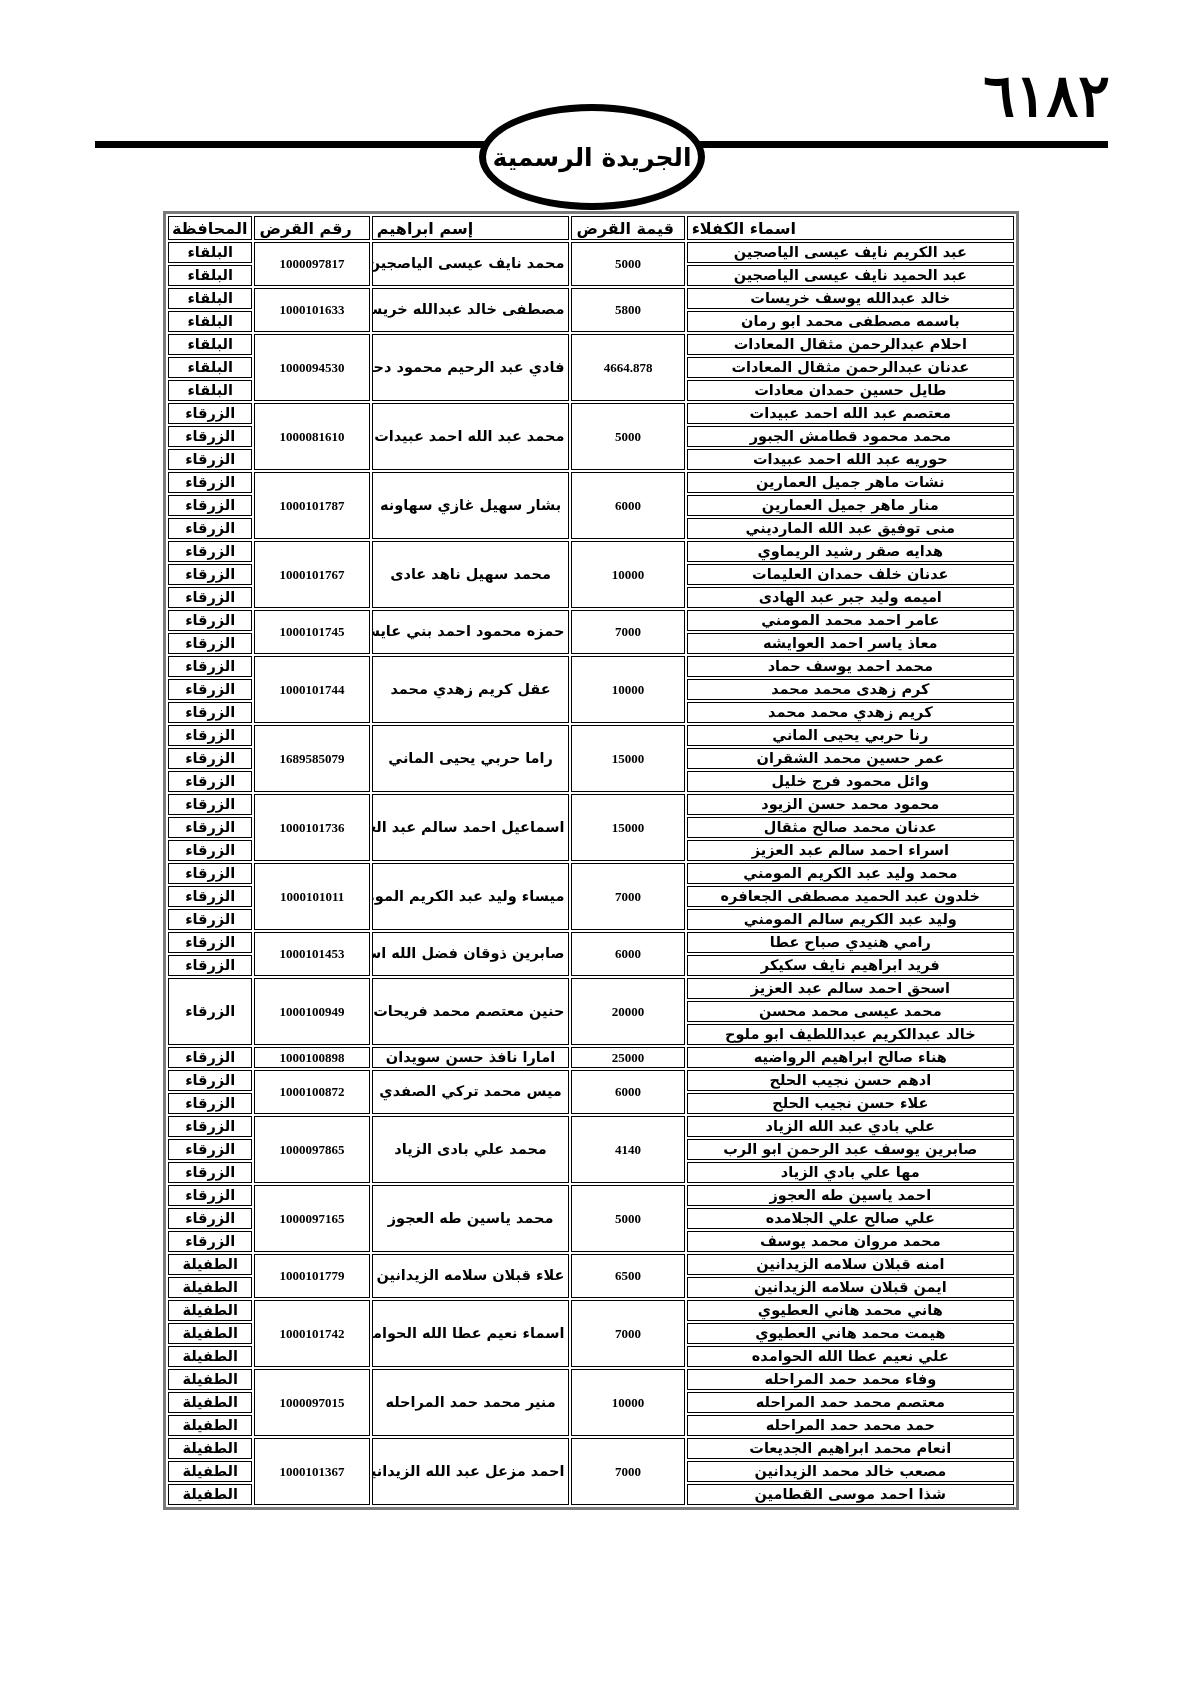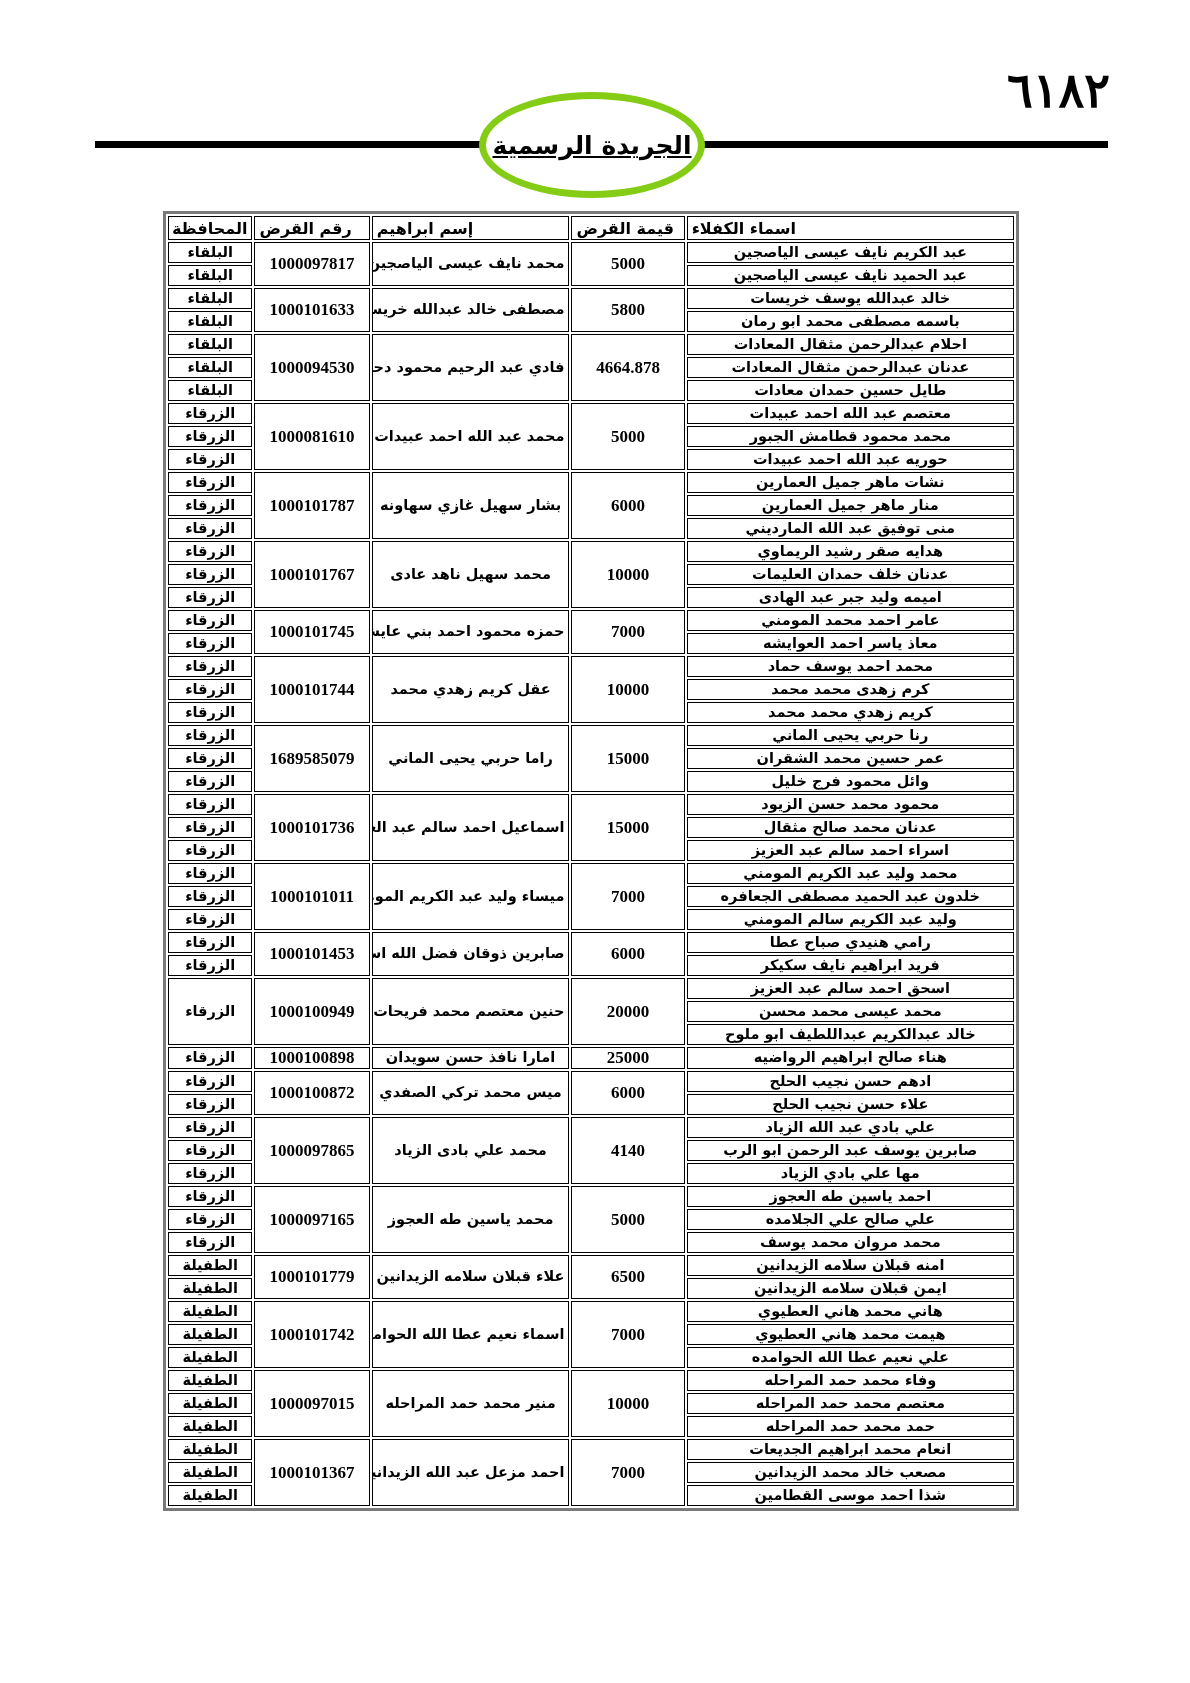--- a/index.html
+++ b/index.html
@@ -2,30 +2,30 @@
 <html lang="ar"><head>
 <meta charset="utf-8">
 <style>
   html,body{margin:0;padding:0;}
   body{
     width:1190px;height:1683px;background:#ffffff;position:relative;
     font-family:"DejaVu Sans", sans-serif;color:#000;
   }
   .page-number{
     position:absolute;top:66px;right:80px;
-    font-family:"DejaVu Serif", serif;font-weight:bold;font-size:48px;
+    font-family:"DejaVu Serif", serif;font-weight:bold;font-size:59px;
     letter-spacing:2px;line-height:1;
   }
   .rule{
     position:absolute;top:141px;left:95px;width:1013px;height:7px;background:#000;
   }
   .masthead-ellipse{
-    position:absolute;top:92px;left:479px;width:212px;height:92px;
-    border:7px solid #84cc16;border-radius:50%;background:#fff;
-    display:flex;align-items:center;justify-content:center;text-decoration:underline;
+    position:absolute;top:104px;left:479px;width:212px;height:92px;
+    border:7px solid #000000;border-radius:50%;background:#fff;
+    display:flex;align-items:center;justify-content:center;
   }
   .masthead-title{
     font-weight:bold;font-size:25px;direction:rtl;
   }
   .table-wrap{
     position:absolute;top:211px;left:163px;width:856px;direction:rtl;
   }
   table{
     width:100%;border-collapse:separate;border-spacing:2px;
     border:3px solid #7a7a7a;table-layout:fixed;background:#fff;
@@ -33,21 +33,21 @@
   th,td{
     border:1.5px solid #000;background:#fff;vertical-align:middle;
     padding:0 4px;overflow:hidden;white-space:nowrap;
   }
   th{
     height:22px;font-size:16px;font-weight:bold;text-align:left;
   }
   td{height:19px;text-align:center;}
   .ar{font-size:14.5px;font-weight:bold;line-height:1.1;}
   .num{
-    font-family:"Liberation Serif", serif;font-weight:bold;font-size:17px;
+    font-family:"Liberation Serif", serif;font-weight:bold;font-size:13px;
     direction:ltr;
   }
 </style>
 </head>
 <body>
 
 <div class="page-number">٦١٨٢</div>
 <div class="rule"></div>
 <div class="masthead-ellipse">
   <span class="masthead-title">الجريدة الرسمية</span>

